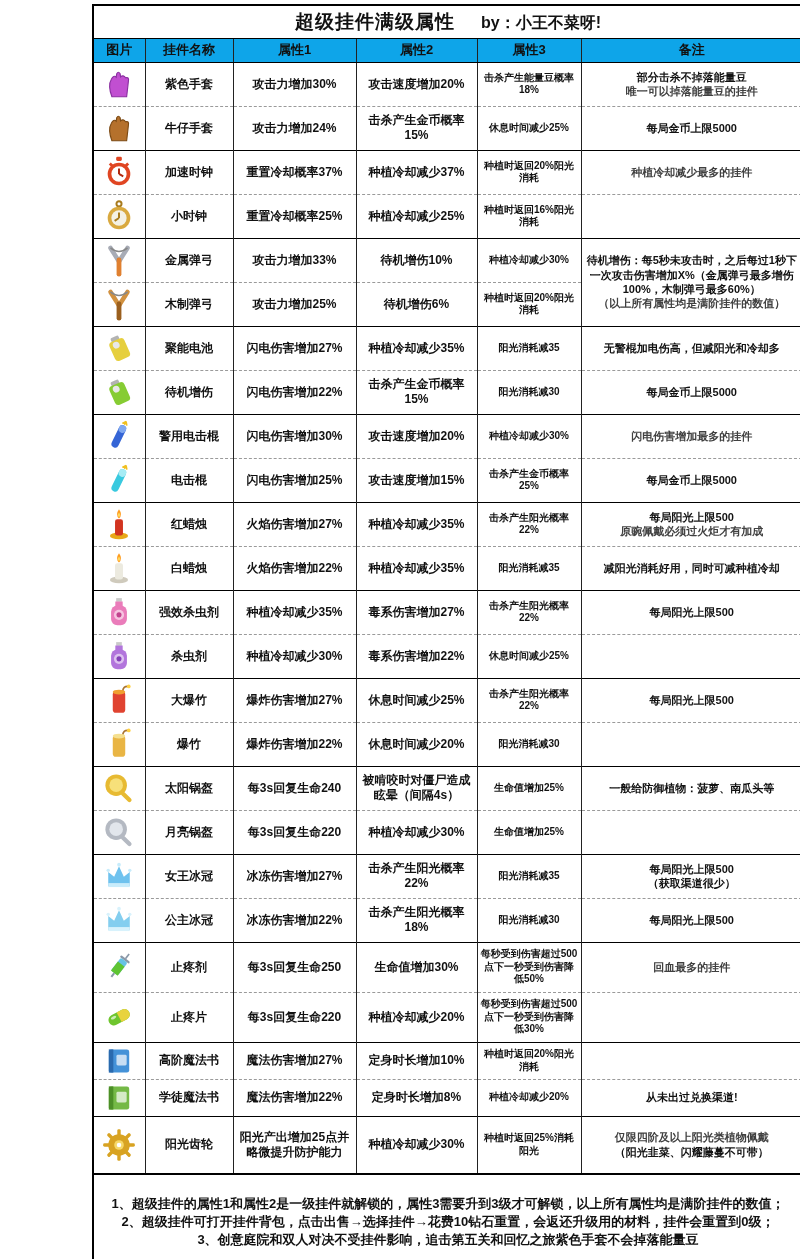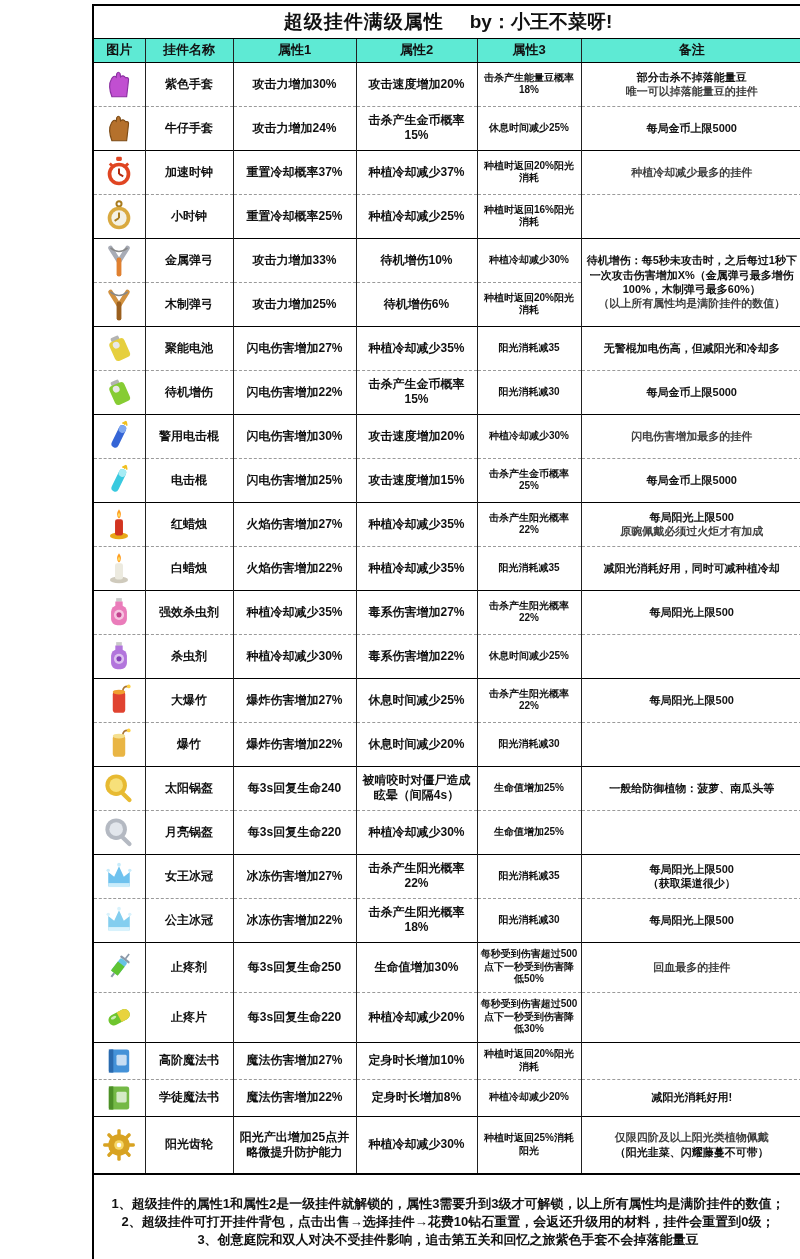--- a/index.html
+++ b/index.html
@@ -23,25 +23,25 @@
 
   td, th { border-left: 1px solid #222; padding: 2px 3px; vertical-align: middle; }
   td:first-child, th:first-child { border-left: none; }
 
   tr.title-row td {
     border-left: none; border-bottom: 1.5px solid #000;
     height: 33px; text-align: center; font-weight: bold;
   }
   .title-wrap { display: inline-flex; align-items: baseline; gap: 26px; }
   .main-title { font-size: 19px; letter-spacing: 1px; }
-  .byline { font-size: 19px; }
+  .byline { font-size: 16px; }
 
   tr.head-row th {
     height: 24px; font-size: 13px; font-weight: bold; text-align: center;
-    border-bottom: 1.5px solid #000; background: #5eead4;
+    border-bottom: 1.5px solid #000; background: #0ea5e9;
   }
 
   tbody td {
     text-align: center; font-weight: bold; font-size: 12px; line-height: 1.25;
   }
   tr.r-std  td { height: 44px; }
   tr.r-tall td { height: 50px; }
   tr.r-short td { height: 37px; }
   tr.r-gear td { height: 58px; }
 
@@ -531,21 +531,21 @@
                 <rect x="4.8" y="3.8" width="3.2" height="16.4" fill="#4c8f27"></rect>
                 <rect x="10.2" y="7.6" width="7.2" height="7.6" rx="1" fill="#fff" opacity="0.7"></rect>
               </svg>
             </div>
           </td>
           <td class="cell-name">学徒魔法书</td>
           <td class="cell-a1">魔法伤害增加22%</td>
           <td class="cell-a2">定身时长增加8%</td>
           <td class="cell-a3">种植冷却减少20%</td>
           <td class="cell-note">
-            <span class="note-line">减阳光消耗好用!</span>
+            <span class="note-line">从未出过兑换渠道!</span>
           </td>
         </tr>
         <tr class="group-start r-gear">
           <td class="cell-img">
             <div class="icon-box">
               <svg viewBox="0 0 24 24" xmlns="http://www.w3.org/2000/svg">
                 <rect x="10.8" y="0.8" width="2.4" height="5.2" rx="1" transform="rotate(0 12 12)" fill="#d8a322"></rect>
                 <rect x="10.8" y="0.8" width="2.4" height="5.2" rx="1" transform="rotate(45 12 12)" fill="#d8a322"></rect>
                 <rect x="10.8" y="0.8" width="2.4" height="5.2" rx="1" transform="rotate(90 12 12)" fill="#d8a322"></rect>
                 <rect x="10.8" y="0.8" width="2.4" height="5.2" rx="1" transform="rotate(135 12 12)" fill="#d8a322"></rect>

